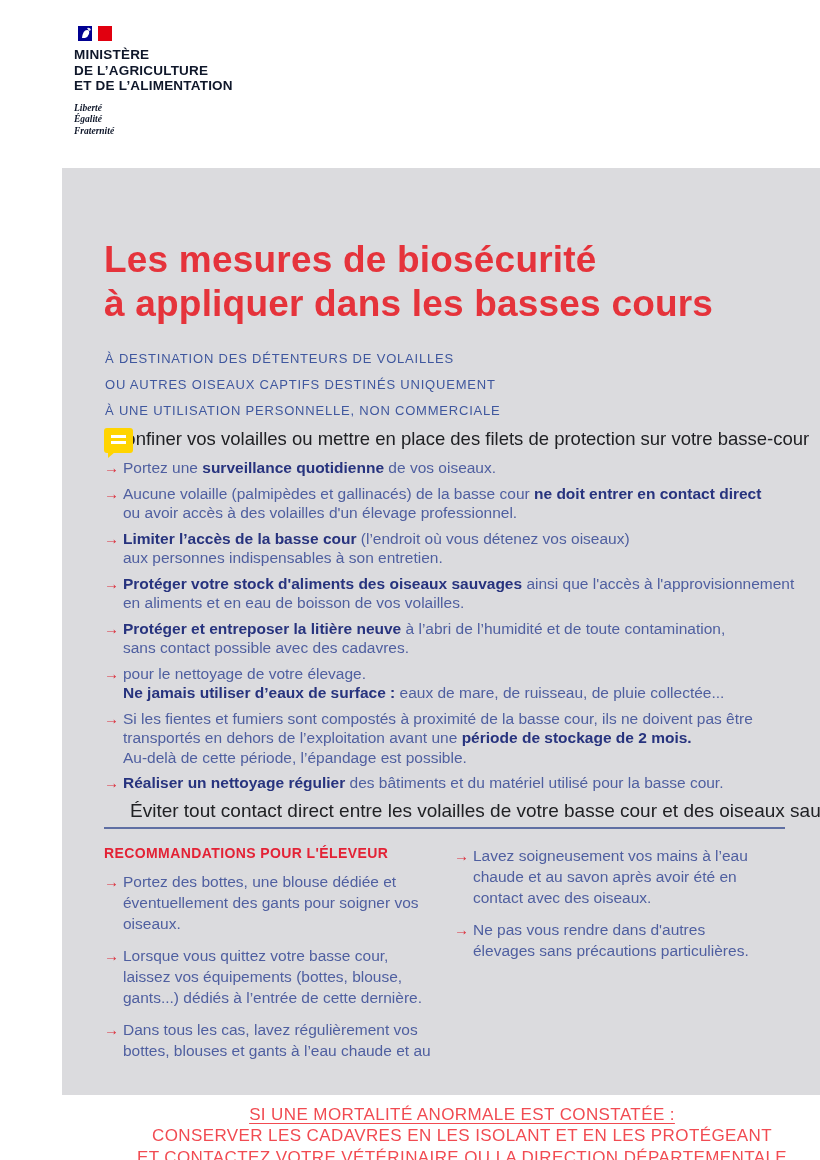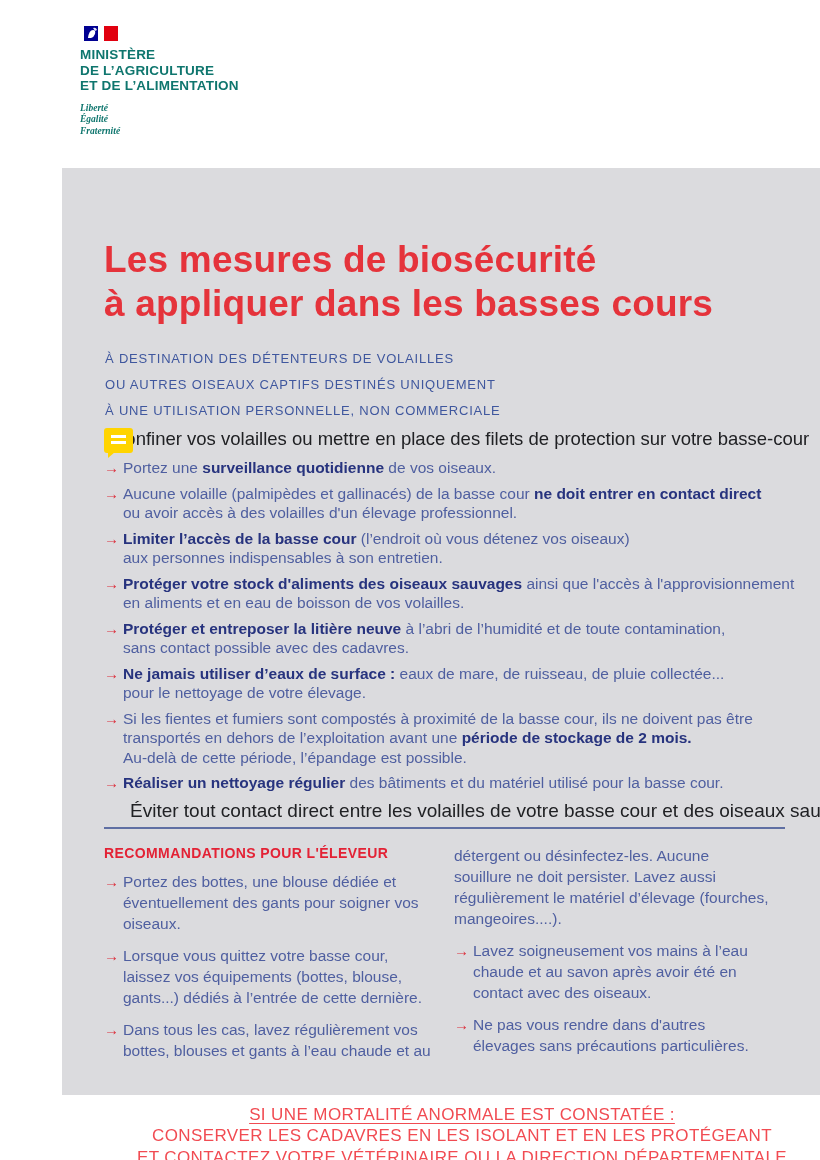--- a/index.html
+++ b/index.html
@@ -5,21 +5,21 @@
   :root{
     --panel-bg:#dbdbde; --title-red:#e5333b; --heading-red:#e32235;
     --arrow-red:#dc2f3c; --alert-red:#f14b52; --text-blue:#4f5fa0;
     --bold-blue:#27337e; --subtitle-blue:#3f579e; --note-dark:#202124;
     --rule-blue:#5f6fa3; --note-yellow:#ffd400; --flag-blue:#000091; --flag-red:#e1000f;
   }
   html,body{margin:0;padding:0;background:#fff;}
   .page{position:relative;width:820px;height:1160px;background:#fff;overflow:hidden;
         font-family:"Liberation Sans",sans-serif;}
   
-  .logo{position:absolute;left:80px;top:26px;color:#0f766e;}
+  .logo{position:absolute;left:74px;top:26px;color:#0f172a;}
   .flag{display:block;margin-bottom:6px;margin-left:4px;}
   .ministry{font-weight:bold;font-size:13.5px;line-height:15.5px;letter-spacing:.2px;
             text-transform:uppercase;}
   .motto{margin-top:9px;font-family:"Liberation Serif",serif;font-style:italic;
          font-size:9.5px;line-height:11.5px;font-weight:bold;}
   
   .panel{position:absolute;left:62px;top:168px;width:797px;height:927px;
          background:var(--panel-bg);}
   .content{padding:0 0 0 42px;}
   .title{margin:70px 0 0 0;color:var(--title-red);font-weight:bold;
@@ -137,22 +137,22 @@
           <div class="measure">
             <span class="arrow">→</span>
             <div class="mbody">
               <div class="mline"><span class="b">Protéger et entreposer la litière neuve</span><span> à l’abri de l’humidité et de toute contamination,</span></div>
               <div class="mline"><span>sans contact possible avec des cadavres.</span></div>
             </div>
           </div>
           <div class="measure">
             <span class="arrow">→</span>
             <div class="mbody">
+              <div class="mline"><span>pour le nettoyage de votre élevage.</span></div>
               <div class="mline"><span class="b">Ne jamais utiliser d’eaux de surface :</span><span> eaux de mare, de ruisseau, de pluie collectée...</span></div>
-              <div class="mline"><span>pour le nettoyage de votre élevage.</span></div>
             </div>
           </div>
           <div class="measure">
             <span class="arrow">→</span>
             <div class="mbody">
               <div class="mline"><span>Si les fientes et fumiers sont compostés à proximité de la basse cour, ils ne doivent pas être</span></div>
               <div class="mline"><span>transportés en dehors de l’exploitation avant une </span><span class="b">période de stockage de 2 mois.</span></div>
               <div class="mline"><span>Au-delà de cette période, l’épandage est possible.</span></div>
             </div>
           </div>
@@ -180,23 +180,20 @@
                 <span>Lorsque vous quittez votre basse cour, laissez vos équipements (bottes, blouse, gants...) dédiés à l’entrée de cette dernière.</span>
               </div>
               <div class="rec-item">
                 <span class="arrow">→</span>
                 <span>Dans tous les cas, lavez régulièrement vos bottes, blouses et gants à l’eau chaude et au</span>
               </div>
             </div>
         </div>
         <div class="col-right">
           <div>
-              <div class="rec-item noarrow">
-                <span>détergent ou désinfectez-les. Aucune souillure ne doit persister. Lavez aussi régulièrement le matériel d’élevage (fourches, mangeoires....).</span>
-              </div>
               <div class="rec-item">
                 <span class="arrow">→</span>
                 <span>Lavez soigneusement vos mains à l’eau chaude et au savon après avoir été en contact avec des oiseaux.</span>
               </div>
               <div class="rec-item">
                 <span class="arrow">→</span>
                 <span>Ne pas vous rendre dans d'autres élevages sans précautions particulières.</span>
               </div>
             </div>
         </div>

